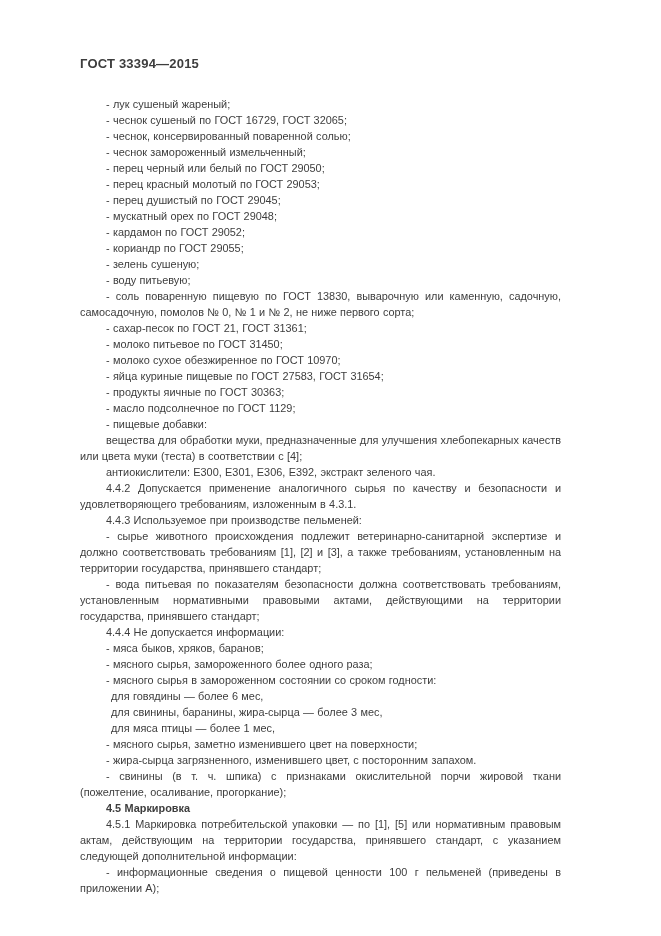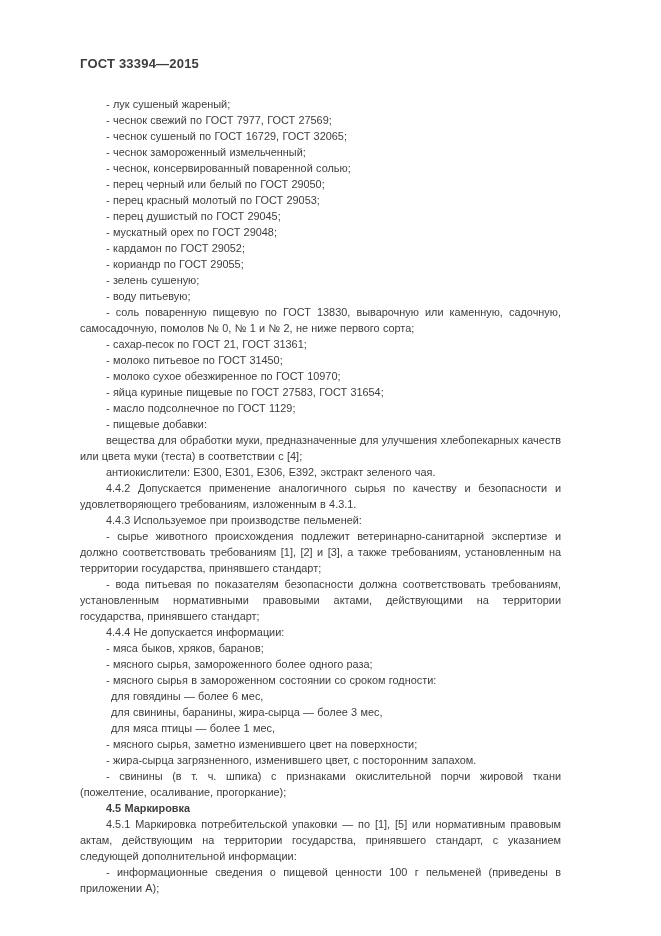--- a/index.html
+++ b/index.html
@@ -40,37 +40,37 @@
   }
 </style>
 </head>
 <body>
 
 <div class="page">
   <p class="doc-header">ГОСТ 33394—2015</p>
 
   <div class="doc-body">
       <p class="para">- лук сушеный жареный;</p>
-      <p class="para">- чеснок свежий по ГОСТ 7977, ГОСТ 27569;</p>
       <p class="para">- чеснок сушеный по ГОСТ 16729, ГОСТ 32065;</p>
+      <p class="para">- чеснок, консервированный поваренной солью;</p>
       <p class="para">- чеснок замороженный измельченный;</p>
-      <p class="para">- чеснок, консервированный поваренной солью;</p>
       <p class="para">- перец черный или белый по ГОСТ 29050;</p>
       <p class="para">- перец красный молотый по ГОСТ 29053;</p>
       <p class="para">- перец душистый по ГОСТ 29045;</p>
       <p class="para">- мускатный орех по ГОСТ 29048;</p>
       <p class="para">- кардамон по ГОСТ 29052;</p>
       <p class="para">- кориандр по ГОСТ 29055;</p>
       <p class="para">- зелень сушеную;</p>
       <p class="para">- воду питьевую;</p>
       <p class="para">- соль поваренную пищевую по ГОСТ 13830, выварочную или каменную, садочную, самосадочную, помолов № 0, № 1 и № 2, не ниже первого сорта;</p>
       <p class="para">- сахар-песок по ГОСТ 21, ГОСТ 31361;</p>
       <p class="para">- молоко питьевое по ГОСТ 31450;</p>
       <p class="para">- молоко сухое обезжиренное по ГОСТ 10970;</p>
       <p class="para">- яйца куриные пищевые по ГОСТ 27583, ГОСТ 31654;</p>
+      <p class="para">- продукты яичные по ГОСТ 30363;</p>
       <p class="para">- масло подсолнечное по ГОСТ 1129;</p>
       <p class="para">- пищевые добавки:</p>
       <p class="para">вещества для обработки муки, предназначенные для улучшения хлебопекарных качеств или цвета муки (теста) в соответствии с [4];</p>
       <p class="para">антиокислители: Е300, Е301, Е306, Е392, экстракт зеленого чая.</p>
       <p class="para">4.4.2 Допускается применение аналогичного сырья по качеству и безопасности и удовлетворяющего требованиям, изложенным в 4.3.1.</p>
       <p class="para">4.4.3 Используемое при производстве пельменей:</p>
       <p class="para">- сырье животного происхождения подлежит ветеринарно-санитарной экспертизе и должно соответствовать требованиям [1], [2] и [3], а также требованиям, установленным на территории государства, принявшего стандарт;</p>
       <p class="para">- вода питьевая по показателям безопасности должна соответствовать требованиям, установленным нормативными правовыми актами, действующими на территории государства, принявшего стандарт;</p>
       <p class="para">4.4.4 Не допускается информации:</p>
       <p class="para">- мяса быков, хряков, баранов;</p>

